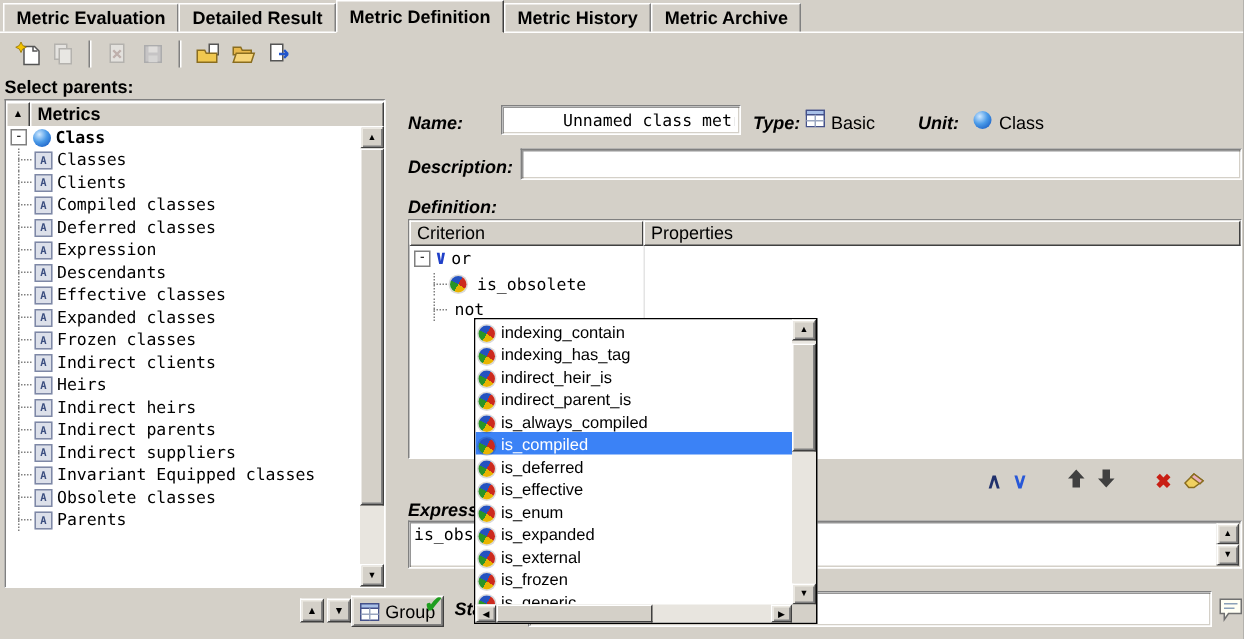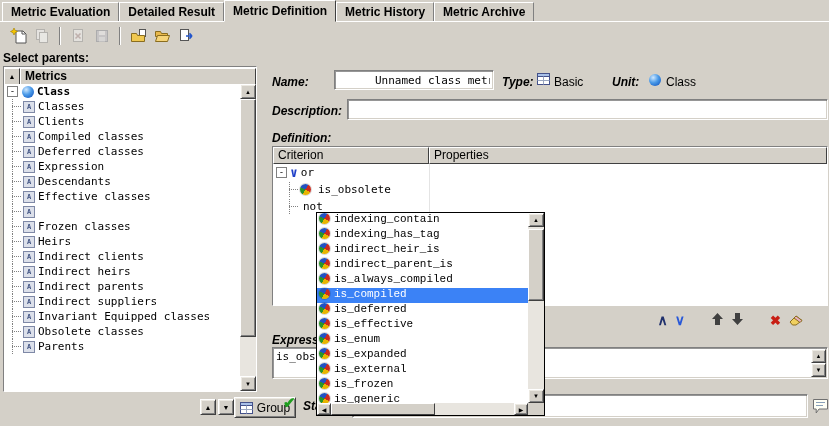--- a/index.html
+++ b/index.html
@@ -102,22 +102,22 @@
   .expr-scroll { position:absolute; top:1px; right:1px; bottom:1px; width:15px; background:#e8e5df; }
   .expr-scroll .sbtn { position:absolute; left:0; width:15px; height:14px; }
   .expr-scroll .eu { top:0; } .expr-scroll .ed { bottom:0; }
   .check { position:absolute; left:283px; top:394px; color:#1f9e1f; font-weight:bold; font-size:15px; }
   .balloon { position:absolute; left:811px; top:397px; width:18px; height:18px; display:flex; align-items:center; justify-content:center; }
 
   
   .dropdown { position:absolute; left:316px; top:212px; width:229px; height:204px;
               background:#fff; border:1px solid #000; z-index:50; }
   .dd-list { position:absolute; left:0; top:0; right:16px; bottom:12px; overflow:hidden; background:#fff; }
-  .dd-item { height:15px; display:flex; align-items:flex-start; padding-left:2px;
-             font-family:Liberation Mono, monospace; font-size:11px; white-space:nowrap; }
+  .dd-item { height:15px; display:flex; align-items:flex-end; padding-left:2px;
+             font-family:Liberation Sans, sans-serif; font-size:11px; white-space:nowrap; }
   .dd-item.selected { background:#3b82f6; color:#fff; }
   .ball { flex:none; width:11px; height:11px; border-radius:50%; margin-right:4px;
           background: conic-gradient(from 30deg, #cc2a1e 0 26%, #e8b400 26% 50%, #2a9428 50% 74%, #2452c0 74% 100%);
           box-shadow: 0 0 0 1px rgba(0,0,0,.15); }
   .dd-vscroll { position:absolute; top:0; right:0; width:16px; bottom:12px; background:#e8e5df; }
   .dd-vscroll .sbtn { position:absolute; left:0; width:16px; height:14px; }
   .dd-vscroll .du { top:0; } .dd-vscroll .dd2 { bottom:0; }
   .ddthumb { position:absolute; left:0; top:16px; width:16px; height:72px; background:#d4d0c8;
              border:1px solid; border-color:#fff #404040 #404040 #fff; box-shadow: inset -1px -1px 0 #808080; }
   .dd-hscroll { position:absolute; left:0; bottom:0; height:12px; right:16px; background:#e8e5df; }
@@ -233,35 +233,36 @@
           <span class="tlabel">Descendants</span>
         </div>
         <div class="trow">
           <span class="connector"></span>
           <span class="micon"></span>
           <span class="tlabel">Effective classes</span>
         </div>
         <div class="trow">
           <span class="connector"></span>
           <span class="micon"></span>
+          <span class="tlabel">Expanded classes</span>
         </div>
         <div class="trow">
           <span class="connector"></span>
           <span class="micon"></span>
           <span class="tlabel">Frozen classes</span>
         </div>
         <div class="trow">
           <span class="connector"></span>
           <span class="micon"></span>
+          <span class="tlabel">Indirect clients</span>
+        </div>
+        <div class="trow">
+          <span class="connector"></span>
+          <span class="micon"></span>
           <span class="tlabel">Heirs</span>
-        </div>
-        <div class="trow">
-          <span class="connector"></span>
-          <span class="micon"></span>
-          <span class="tlabel">Indirect clients</span>
         </div>
         <div class="trow">
           <span class="connector"></span>
           <span class="micon"></span>
           <span class="tlabel">Indirect heirs</span>
         </div>
         <div class="trow">
           <span class="connector"></span>
           <span class="micon"></span>
           <span class="tlabel">Indirect parents</span>

